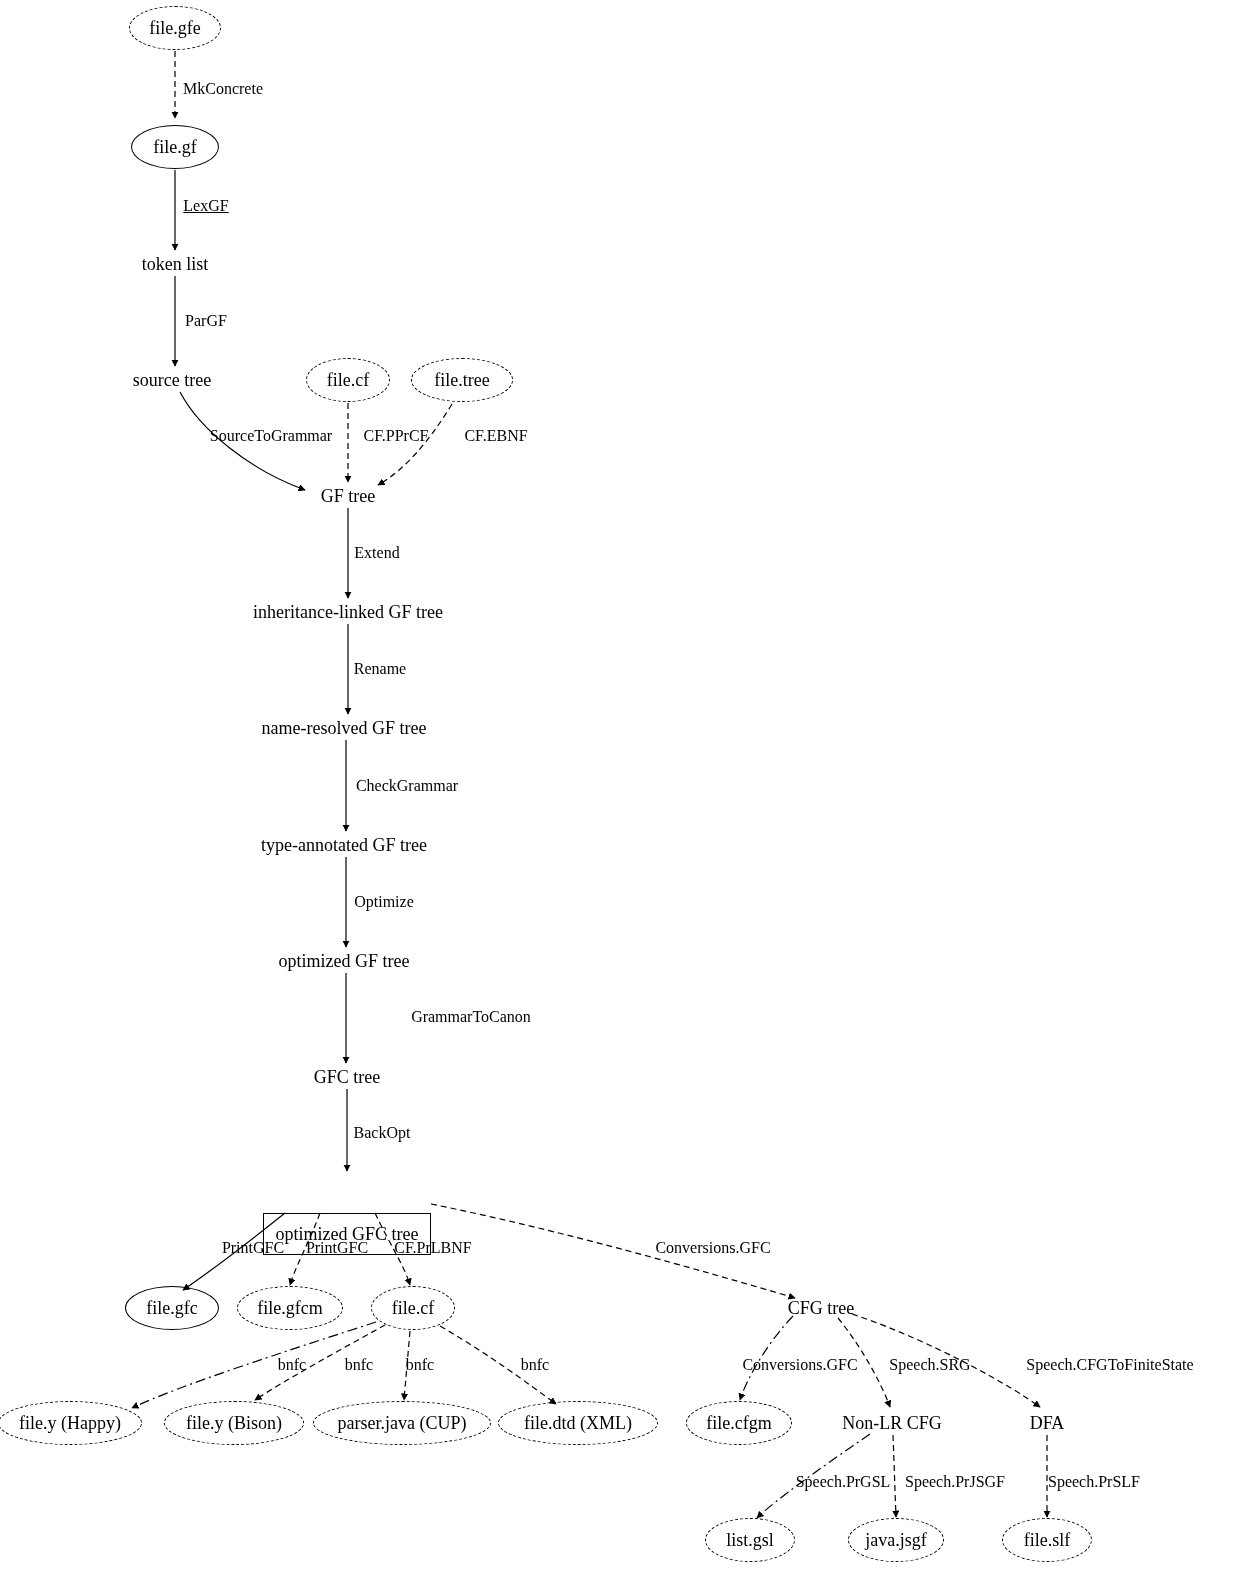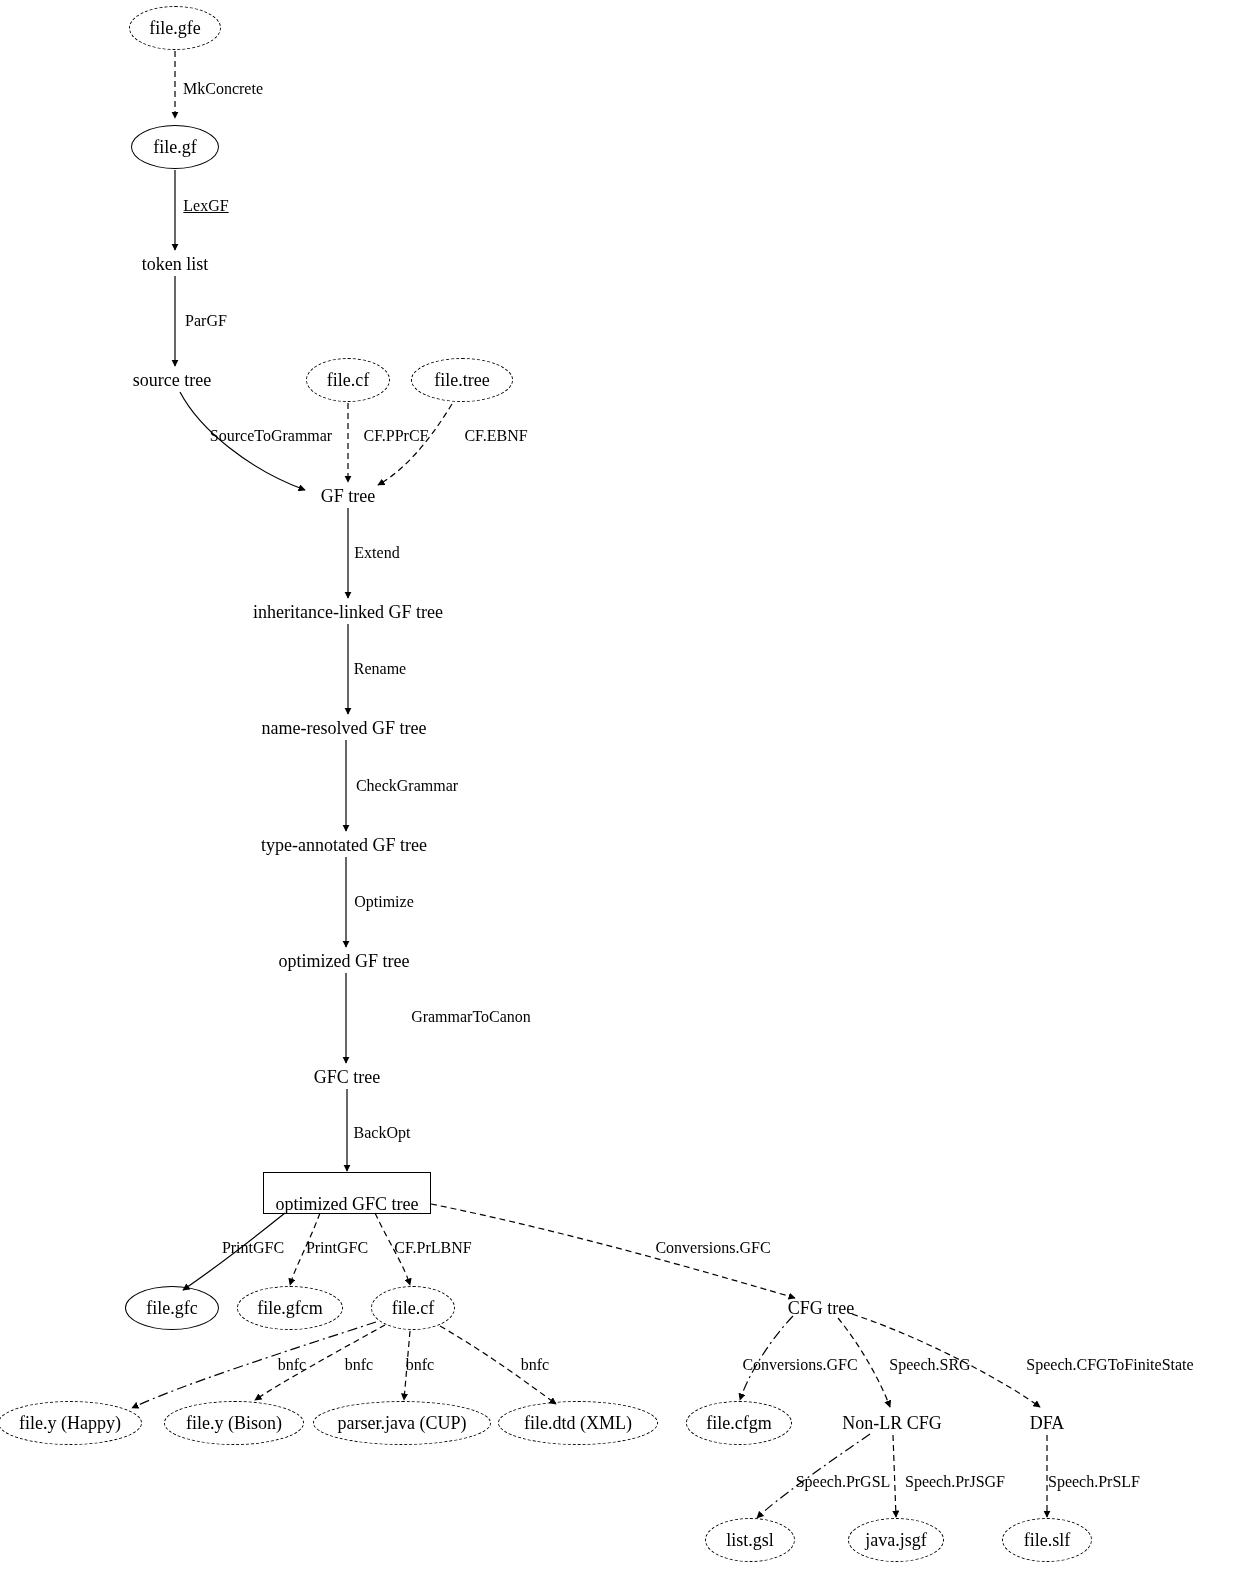--- a/index.html
+++ b/index.html
@@ -152,21 +152,21 @@
     </div>
   <div class="node plain" style="left:344px; top:845px; width:186px; height:20px;">
       <span>type-annotated GF tree</span>
     </div>
   <div class="node plain" style="left:344px; top:961px; width:152px; height:20px;">
       <span>optimized GF tree</span>
     </div>
   <div class="node plain" style="left:347px; top:1077px; width:86px; height:20px;">
       <span>GFC tree</span>
     </div>
-  <div class="node box-solid" style="left:347px; top:1193px; width:166px; height:40px;align-items:flex-end;">
+  <div class="node box-solid" style="left:347px; top:1234px; width:166px; height:40px;">
       <span>optimized GFC tree</span>
     </div>
   <div class="node ellipse-solid" style="left:172px; top:1308px; width:92px; height:42px;">
       <span>file.gfc</span>
     </div>
   <div class="node ellipse-dashed" style="left:290px; top:1308px; width:104px; height:42px;">
       <span>file.gfcm</span>
     </div>
   <div class="node ellipse-dashed" style="left:413px; top:1308px; width:82px; height:42px;">
       <span>file.cf</span>

